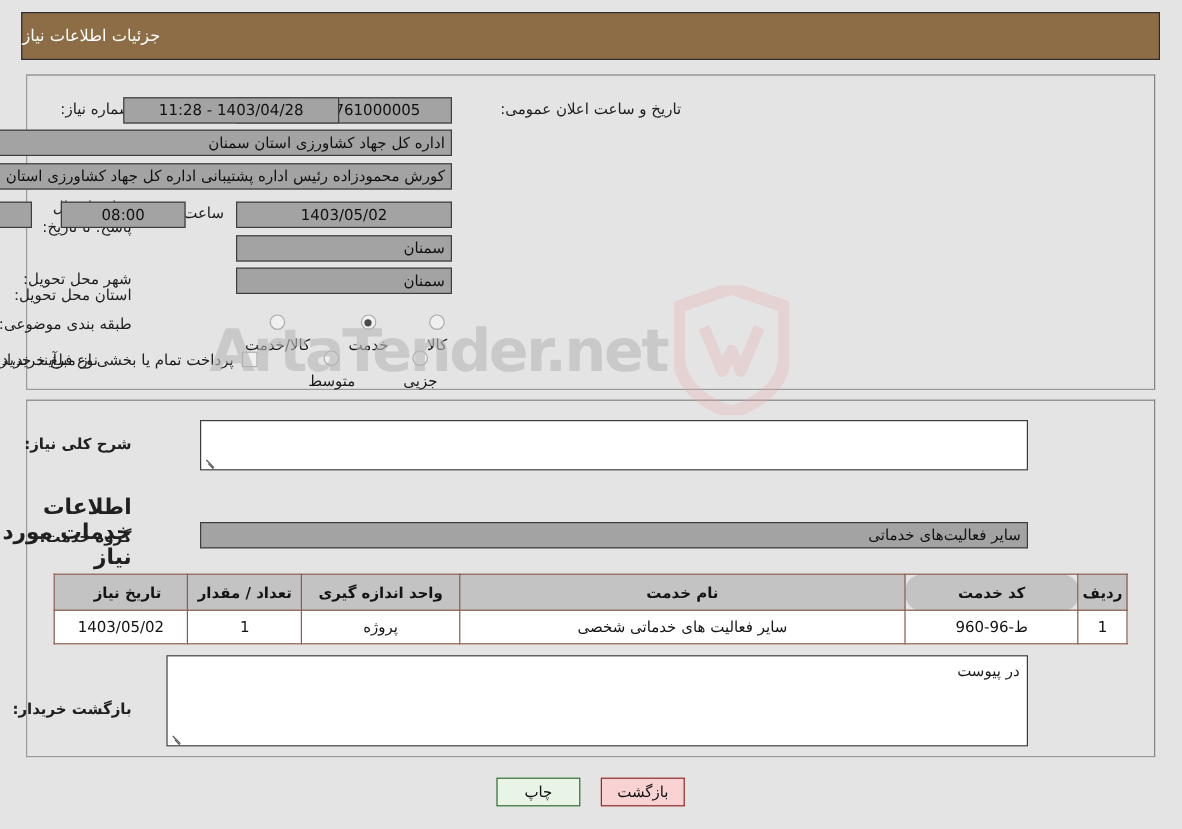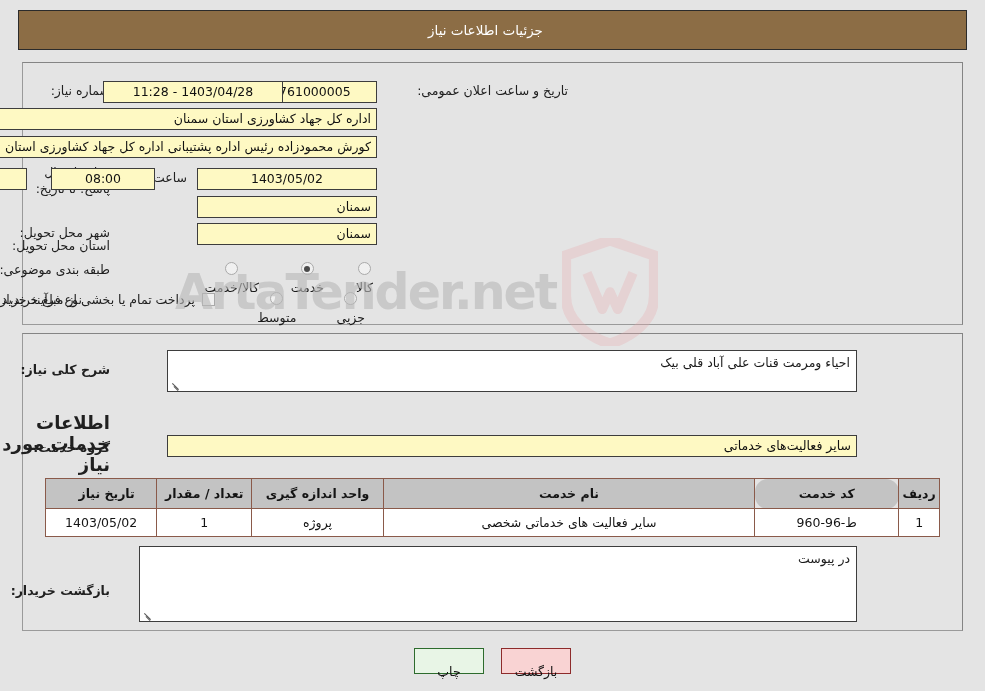--- a/index.html
+++ b/index.html
@@ -55,21 +55,21 @@
     position: absolute;
     left: 18px;
     top: 10px;
     width: 949px;
     height: 40px;
     background: #8c6d45;
     border: 1px solid #2b2b2b;
     box-sizing: border-box;
     display: flex;
     align-items: center;
-    justify-content: center;
+    justify-content: flex-end;
     padding-right: 14px;
     z-index: 2;
   }
   .page-header .title {
     color: #ffffff;
     font-size: 13.5px;
   }
 
   
   .panel {
@@ -92,21 +92,21 @@
     white-space: nowrap;
   }
   .lbl {
     font-size: 12.5px;
     color: #202020;
   }
   .lbl-b { font-weight: bold; }
 
   .fld {
     box-sizing: border-box;
-    background: #fef9c3;
+    background: #a3a3a3;
     border: 1px solid #3d3d3d;
     height: 22px;
     line-height: 20px;
     font-size: 12.5px;
     color: #111;
     padding: 0 5px;
     text-align: center;
     overflow: hidden;
     white-space: nowrap;
   }
@@ -208,21 +208,21 @@
     width: 985px;
     display: flex;
     justify-content: center;
     gap: 17px;
     z-index: 6;
   }
   .btn {
     box-sizing: border-box;
     height: 24px;
     min-width: 70px;
-    padding: 12px 12px;
+    padding: 0 12px;
     font-size: 12.5px;
     line-height: 22px;
     text-align: center;
     cursor: pointer;
   }
   .btn-print  { background: #e8f5e6; border: 1px solid #2d6b2d; color: #111; }
   .btn-back   { background: #f9d3d3; border: 1px solid #8d2b2b; color: #111; }
 </style>
 </head>
 <body>
@@ -314,21 +314,20 @@
 </div>
 <div class="row" style="right:770px; top:292px; gap:7px; z-index:4;">
   <span class="chk"></span>
   <span class="lbl">پرداخت تمام یا بخشی از مبلغ خرید،از محل "اسناد خزانه اسلامی" خواهد بود.</span>
 </div>
 
 <div class="panel" id="panel-bottom"></div>
 
 <div class="lbl lbl-b" style="position:absolute; right:875px; top:362px; z-index:4;">شرح کلی نیاز:</div>
 <div class="ta" style="position:absolute; right:128px; top:350px; width:690px; height:42px; z-index:4;">
-  <span>احیاء ومرمت قنات علی آباد قلی بیک</span>
   <span class="grip">
       <span></span>
       <span></span>
     </span>
 </div>
 
 <div class="lbl lbl-b" style="position:absolute; right:875px; top:412px; font-size:18px; z-index:4;">اطلاعات خدمات مورد نیاز</div>
 
 <div class="lbl lbl-b" style="position:absolute; right:875px; top:440px; z-index:4;">گروه خدمت:</div>
 <div class="fld rt" style="position:absolute; right:128px; top:435px; width:690px; z-index:4;padding-left:23px;">سایر فعالیت‌های خدماتی</div>

